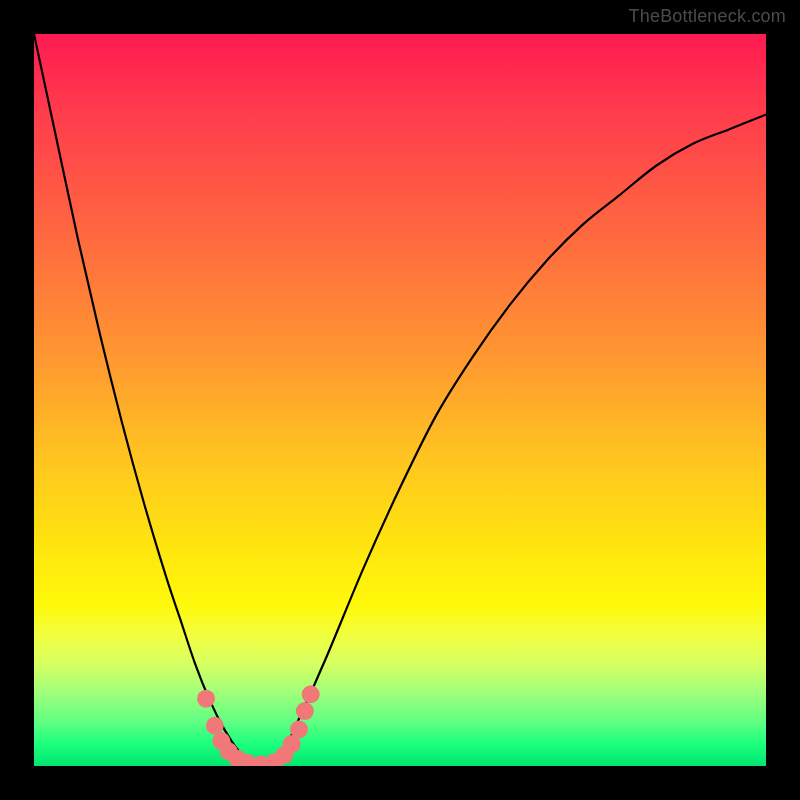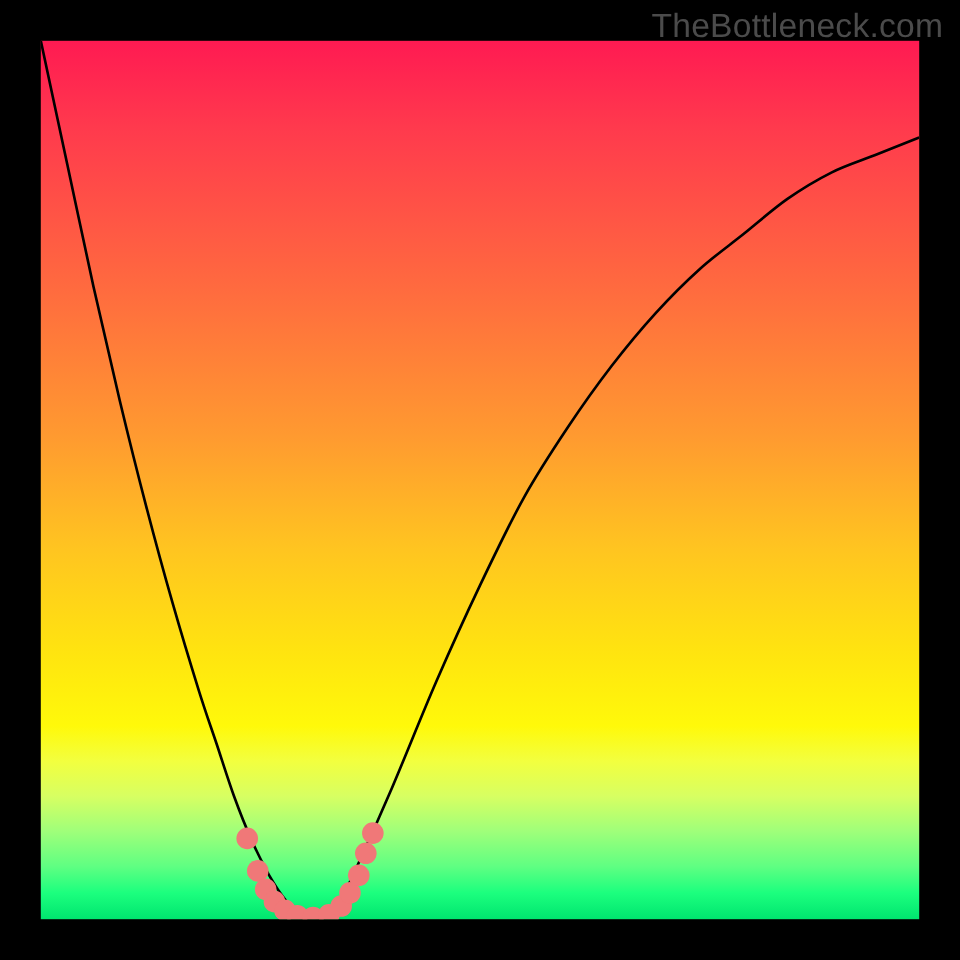--- a/index.html
+++ b/index.html
@@ -39,21 +39,21 @@
       #5fff82 94%,
       #1cff7e 97%,
       #00e56f 100%
     );
   }
   .watermark {
     position: absolute;
     top: 6px;
     right: 14px;
     color: #4b4b4b;
-    font-size: 28px;
+    font-size: 18px;
     letter-spacing: 0.2px;
     font-weight: 500;
     user-select: none;
   }
   svg.curves {
     position: absolute;
     inset: 0;
     width: 100%;
     height: 100%;
   }

